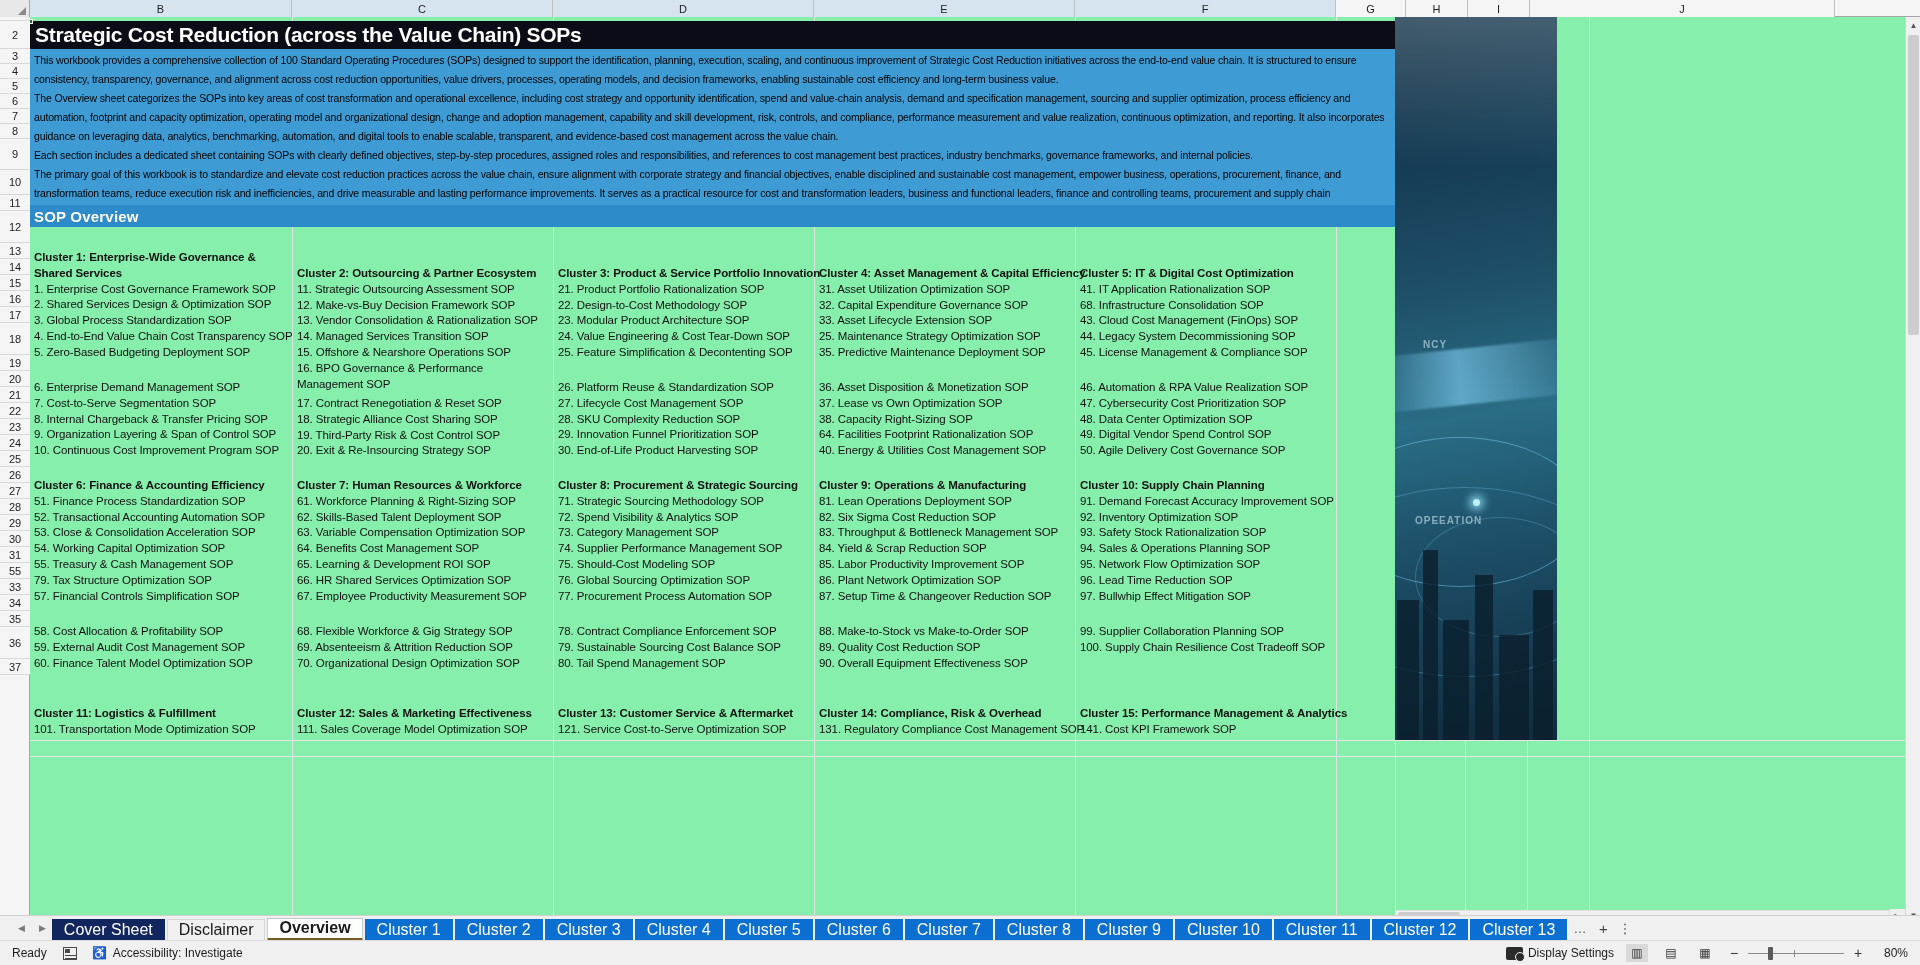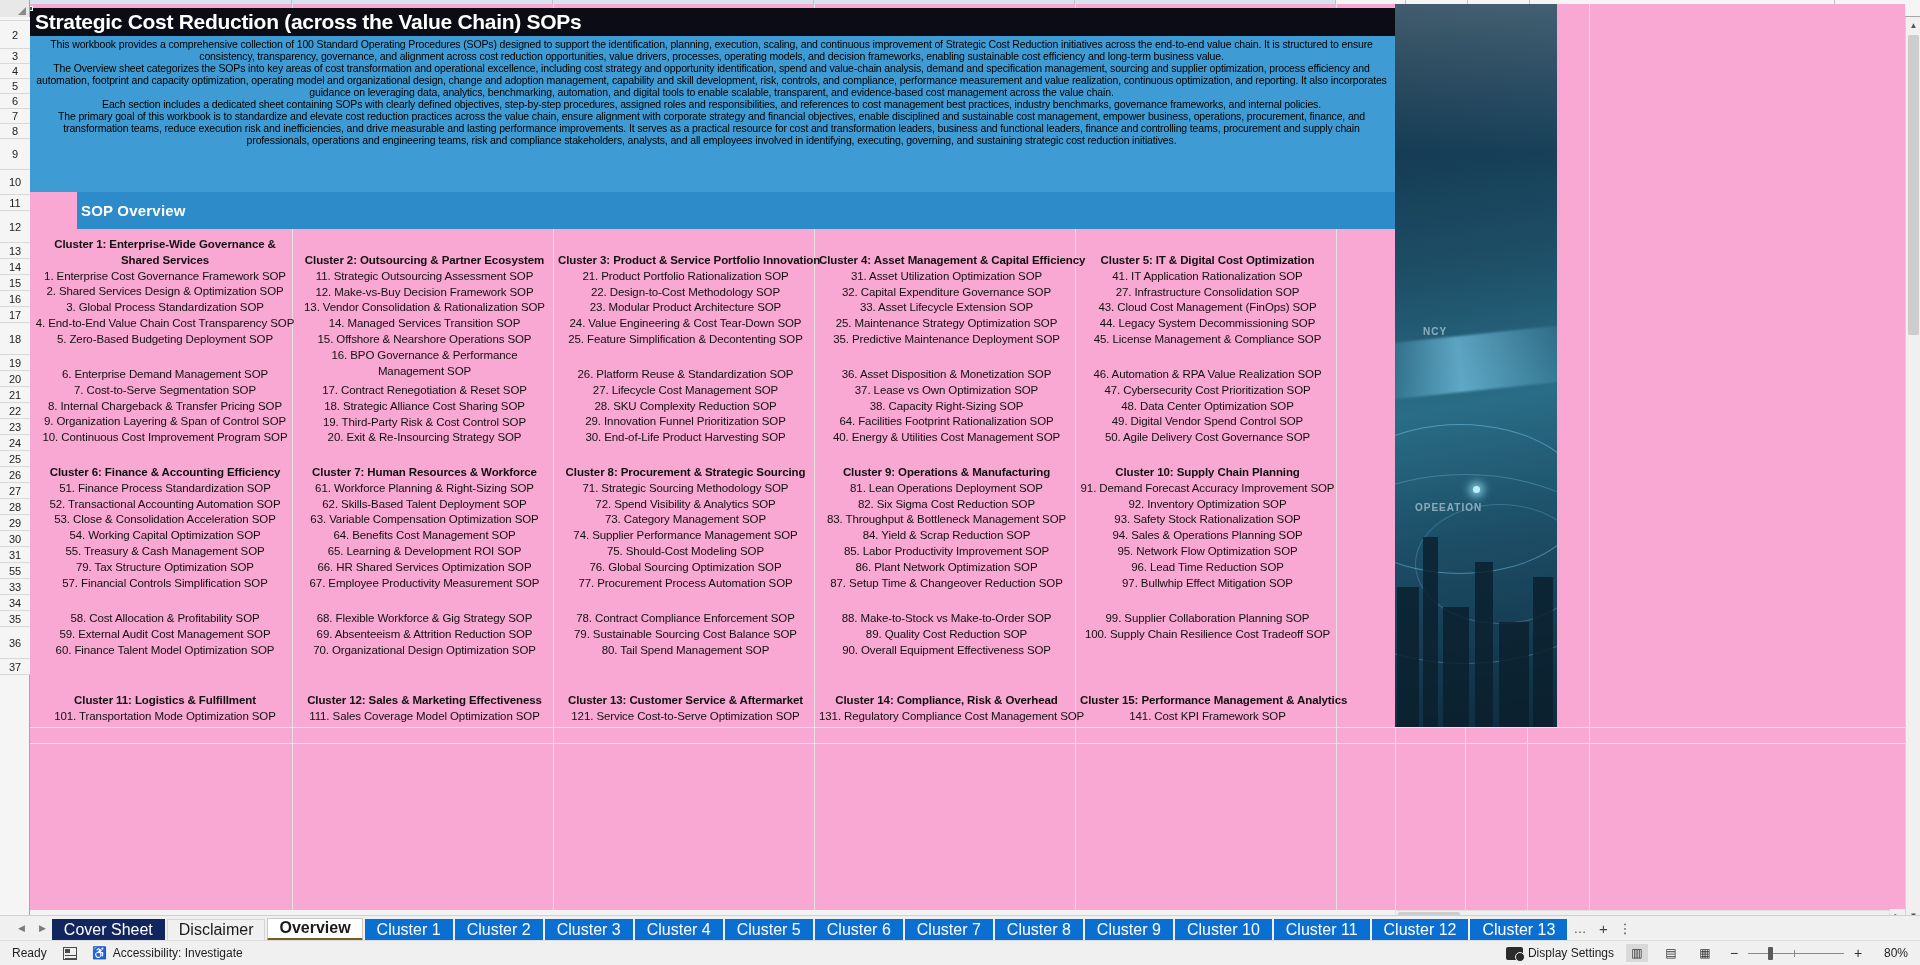--- a/index.html
+++ b/index.html
@@ -38,22 +38,22 @@
     background:#f5f5f5; border-right:1px solid #a6a6a6;
   }
   .rh {
     width:30px; display:flex; align-items:center; justify-content:center;
     font-size:11px; color:#222; border-bottom:1px solid #d8d8d8;
     background:#f5f5f5;
   }
 
   
   .grid {
-    position:absolute; left:30px; top:4px; width:1875px; height:906px;
-    background:#f9a8d4; overflow:hidden;text-align:center;
+    position:absolute; left:30px; top:17px; width:1875px; height:906px;
+    background:#86efac; overflow:hidden;
   }
   .gridlines { position:absolute; inset:0; pointer-events:none; }
   .vline { position:absolute; top:0; bottom:0; width:1px; background:#e2e2e2; }
   .hline { position:absolute; left:0; right:0; height:1px; background:#e6e6e6; }
 
   
   .title-banner {
     position:absolute; left:0; top:4px; width:1365px; height:28px;
     background:#0b0c16;
     display:flex; align-items:center;
@@ -69,30 +69,30 @@
     background:#217346; border:1px solid #fff; z-index:6;
   }
 
   
   .intro {
     position:absolute; left:0; top:32px; width:1365px; height:156px;
     background:#3f9bd4;
     padding:2px 6px 0 4px;
   }
   .intro p {
-    color:#000; font-size:10.5px; line-height:12px;
+    color:#000; font-size:10.5px; line-height:19px;
     font-family:"Liberation Sans", sans-serif;
     margin:0; letter-spacing:-0.15px;
   }
   .intro p + p { margin-top:0; }
 
   
   .subhead {
-    position:absolute; left:0; top:188px; width:1365px; height:37px;
-    background:#2e8bc9; display:flex; align-items:center;margin-left:47px;
+    position:absolute; left:0; top:188px; width:1365px; height:22px;
+    background:#2e8bc9; display:flex; align-items:center;
   }
   .subhead span {
     color:#ffffff; font-size:15px; font-weight:bold;
     padding-left:4px; letter-spacing:0.2px;
   }
 
   
   .clusters { position:absolute; left:0; top:213px; width:1365px; height:520px; }
   .ccol { position:absolute; top:0; }
   .ccol.c1 { left:4px;    width:262px; }
@@ -424,21 +424,21 @@
           <div class="citem">38. Capacity Right-Sizing SOP</div>
           <div class="citem">64. Facilities Footprint Rationalization SOP</div>
           <div class="citem">40. Energy &amp; Utilities Cost Management SOP</div>
         </div>
       </div>
 
       <div class="ccol c5">
         <div class="cgroup" style="top:36px">
           <div class="chead citem">Cluster 5: IT &amp; Digital Cost Optimization</div>
           <div class="citem">41. IT Application Rationalization SOP</div>
-          <div class="citem">27. Infrastructure Consolidation SOP</div>
+          <div class="citem">68. Infrastructure Consolidation SOP</div>
           <div class="citem">43. Cloud Cost Management (FinOps) SOP</div>
           <div class="citem">44. Legacy System Decommissioning SOP</div>
           <div class="citem">45. License Management &amp; Compliance SOP</div>
         </div>
         <div class="cgroup" style="top:150px">
           <div class="citem">46. Automation &amp; RPA Value Realization SOP</div>
           <div class="citem">47. Cybersecurity Cost Prioritization SOP</div>
           <div class="citem">48. Data Center Optimization SOP</div>
           <div class="citem">49. Digital Vendor Spend Control SOP</div>
           <div class="citem">50. Agile Delivery Cost Governance SOP</div>

